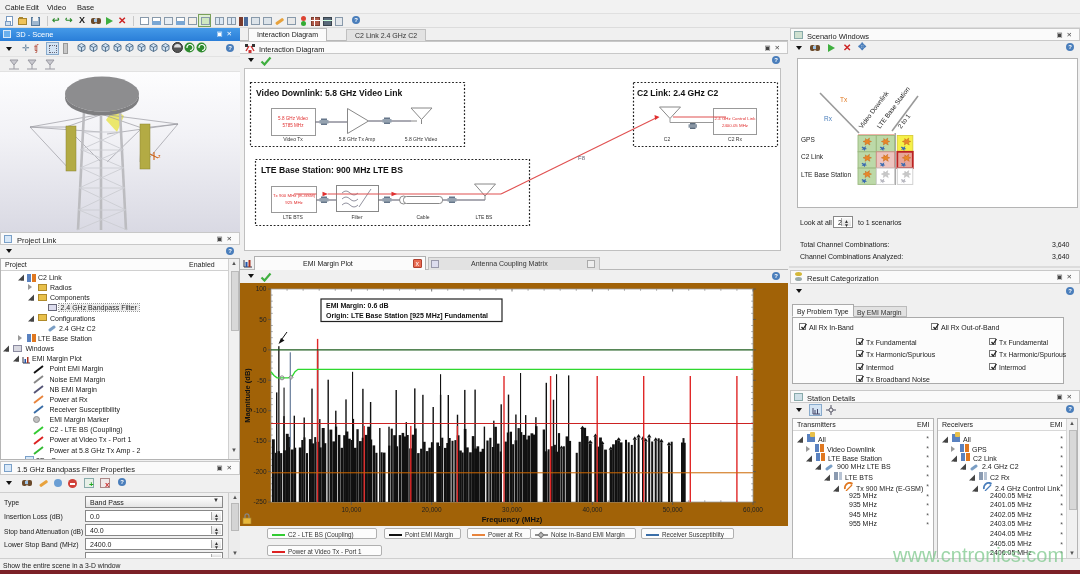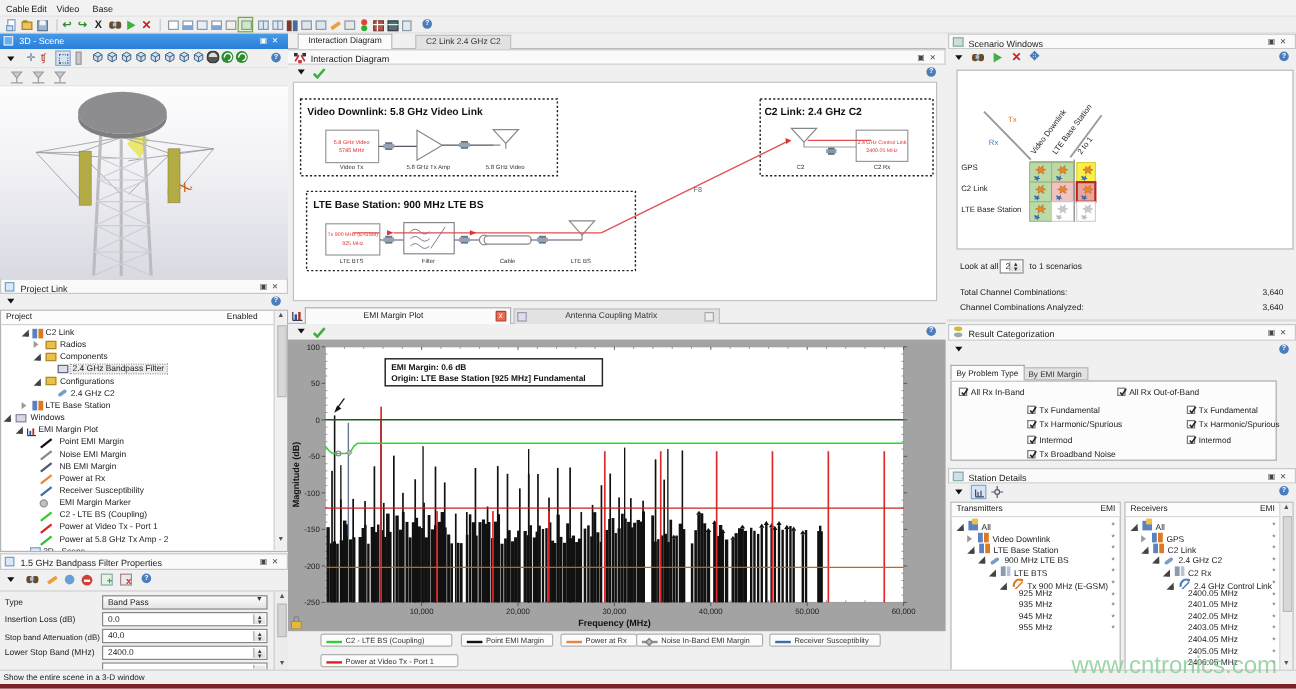--- a/index.html
+++ b/index.html
@@ -515,21 +515,21 @@
    <div class="abs" style="left:158px;top:2px;width:8px;height:8px;border:1px solid #aaa;background:#eee;"></div>
  </div>
 </div>
 <div class="tb" style="left:240px;top:270px;width:548px;height:13px;">
  <div class="arr" style="left:8px;top:4px;"></div>
  <svg style="left:20px;top:2px;" width="12" height="10">
       <path d="M1.5 5.5 L4.5 8.5 L10.5 1.5" stroke="#3faf3f" stroke-width="2.2" fill="none"></path>
     </svg>
  <div class="hlp" style="right:8px;top:2px;">?</div>
 </div>
-<div class="abs" style="left:240px;top:283px;width:548px;height:243px;background:#a3a3a3;text-decoration:underline;">
+<div class="abs" style="left:240px;top:283px;width:548px;height:243px;background:#a16207;text-decoration:underline;">
 <svg width="548" height="243" viewBox="0 0 548 243" font-family="Liberation Sans,sans-serif">
       <rect x="31" y="6" width="482" height="213" fill="#fff" stroke="#999" stroke-width="0.8"></rect>
       <path d="M28 6 L31 6 M513 6 L516 6" stroke="#555" stroke-width="0.8"></path>
       <text x="26.5" y="8.3" font-size="6.5" fill="#222" text-anchor="end">100</text>
       <path d="M31 12.0857 L32.8 12.0857 M511.2 12.0857 L513 12.0857" stroke="#777" stroke-width="0.6"></path>
       <path d="M31 18.1714 L32.8 18.1714 M511.2 18.1714 L513 18.1714" stroke="#777" stroke-width="0.6"></path>
       <path d="M31 24.2571 L32.8 24.2571 M511.2 24.2571 L513 24.2571" stroke="#777" stroke-width="0.6"></path>
       <path d="M31 30.3429 L32.8 30.3429 M511.2 30.3429 L513 30.3429" stroke="#777" stroke-width="0.6"></path>
       <path d="M28 36.4286 L31 36.4286 M513 36.4286 L516 36.4286" stroke="#555" stroke-width="0.8"></path>
       <text x="26.5" y="38.7286" font-size="6.5" fill="#222" text-anchor="end">50</text>

